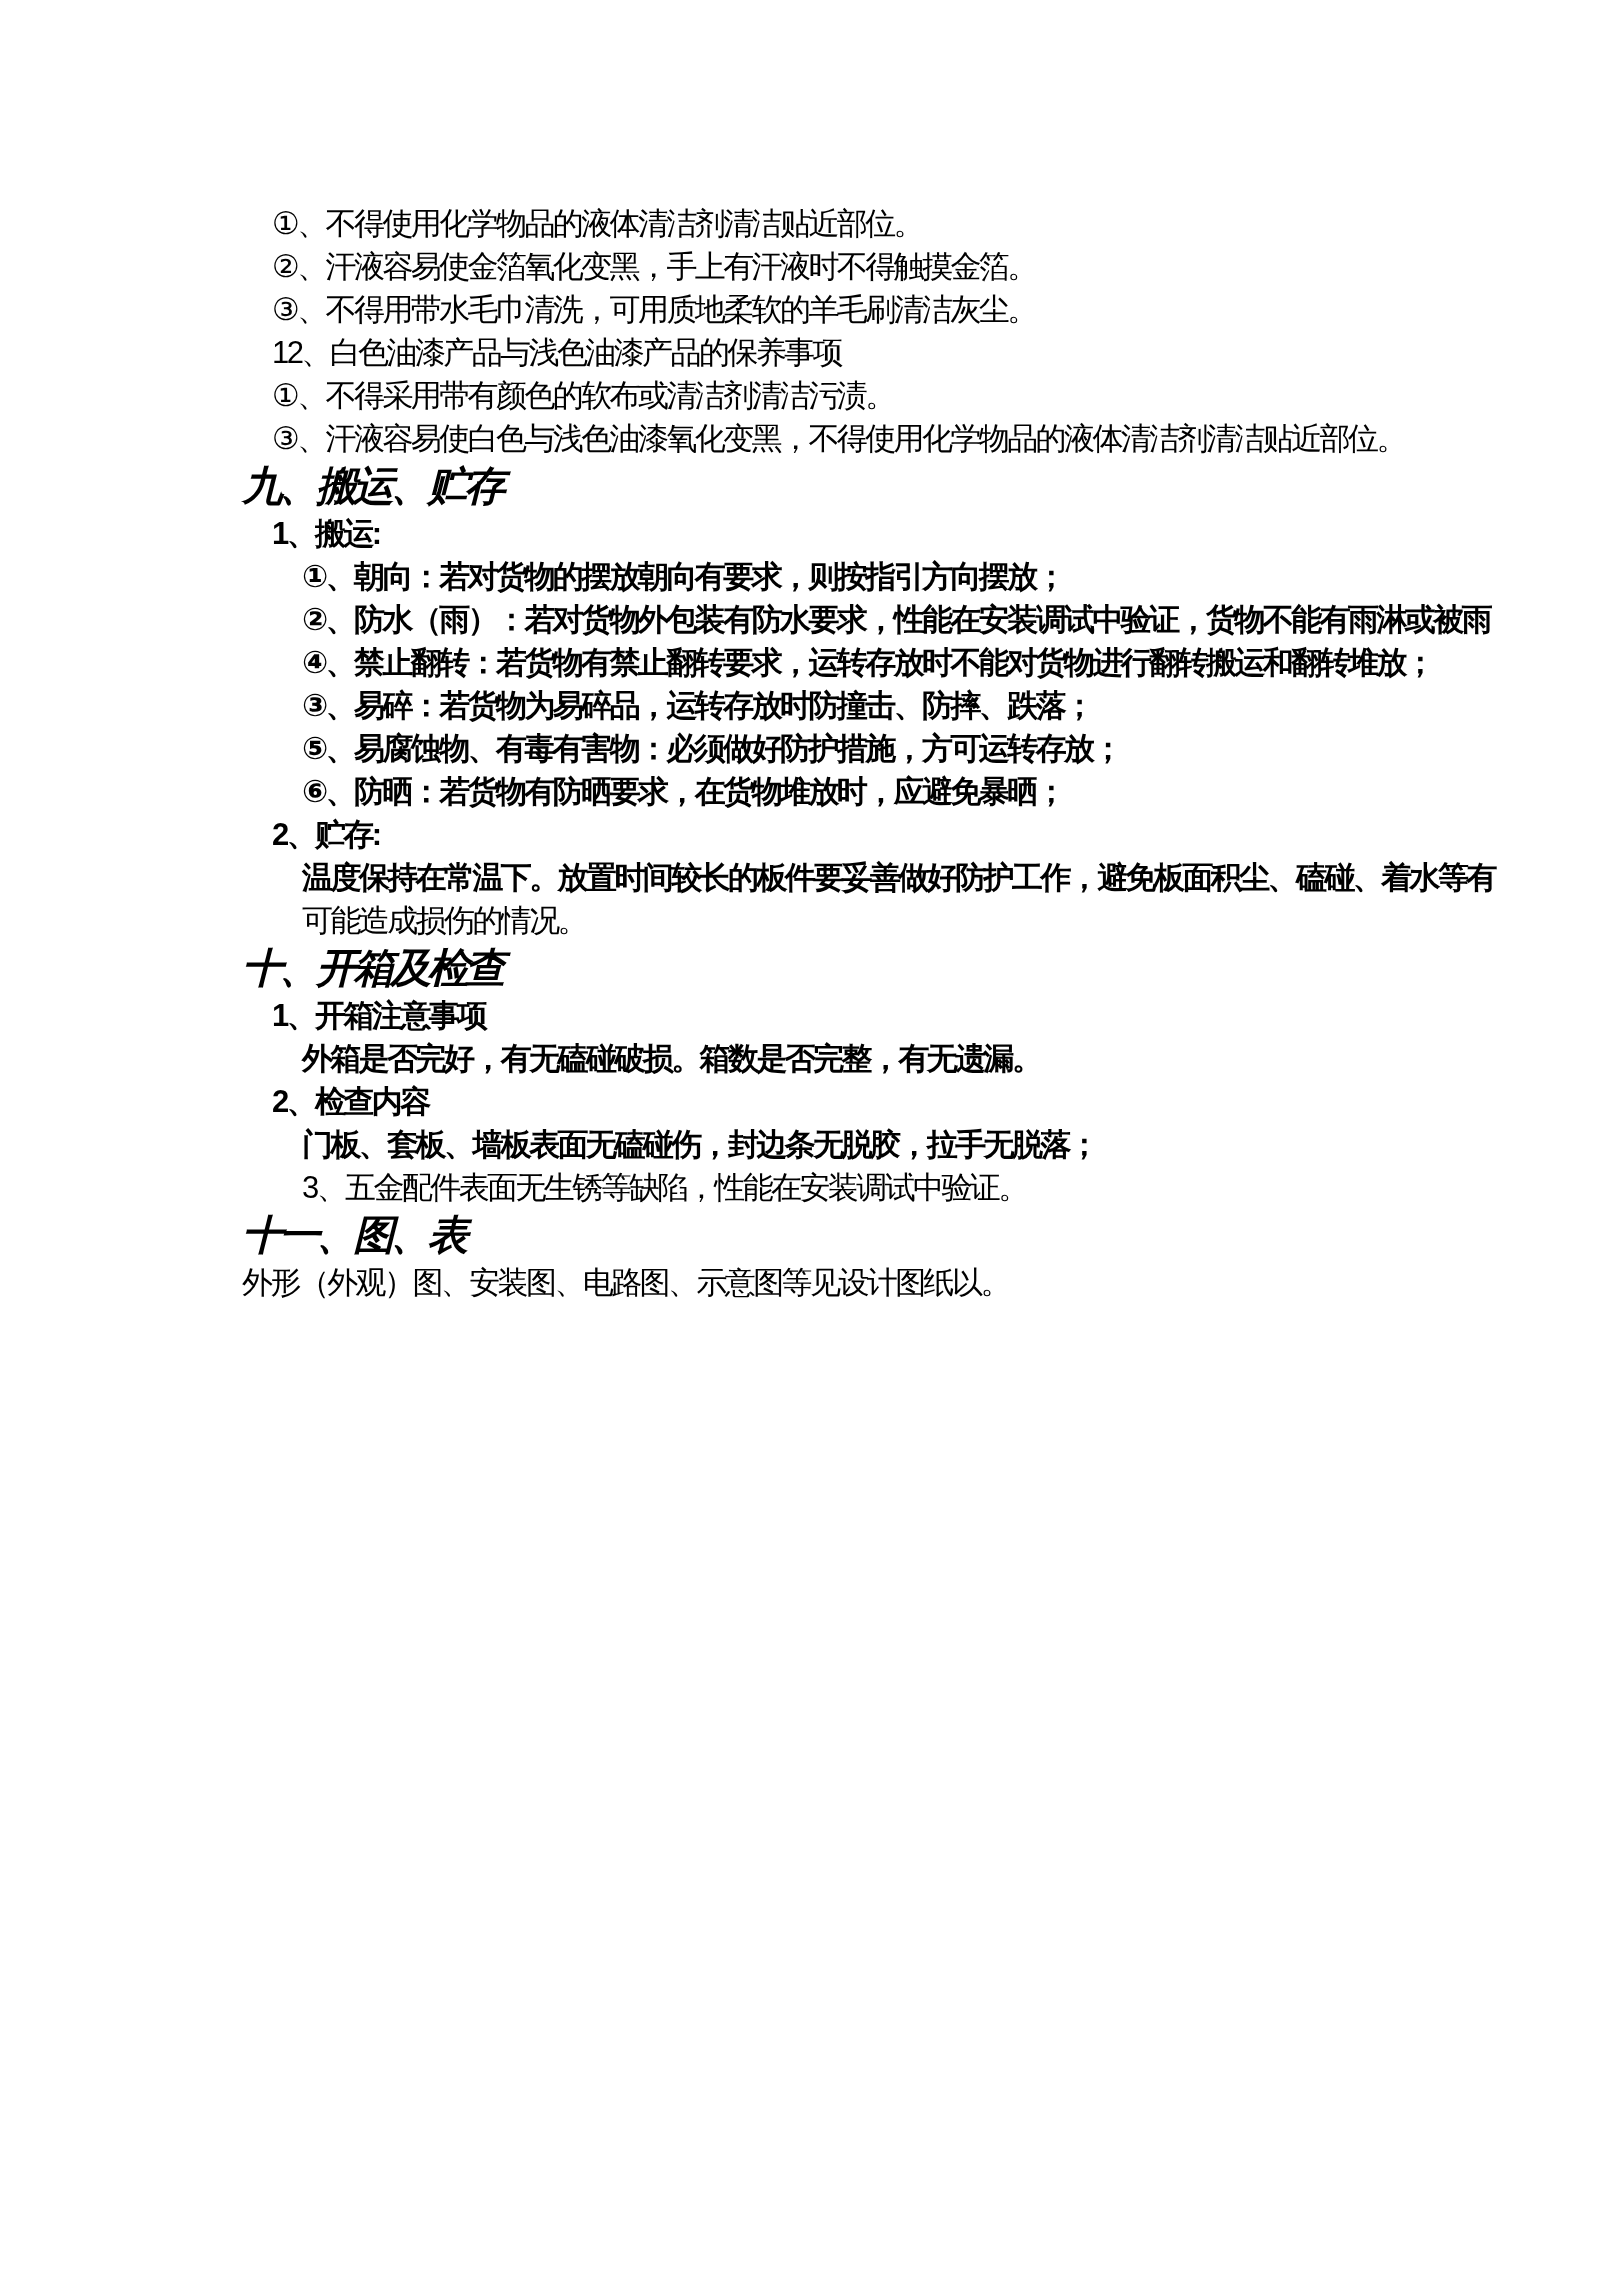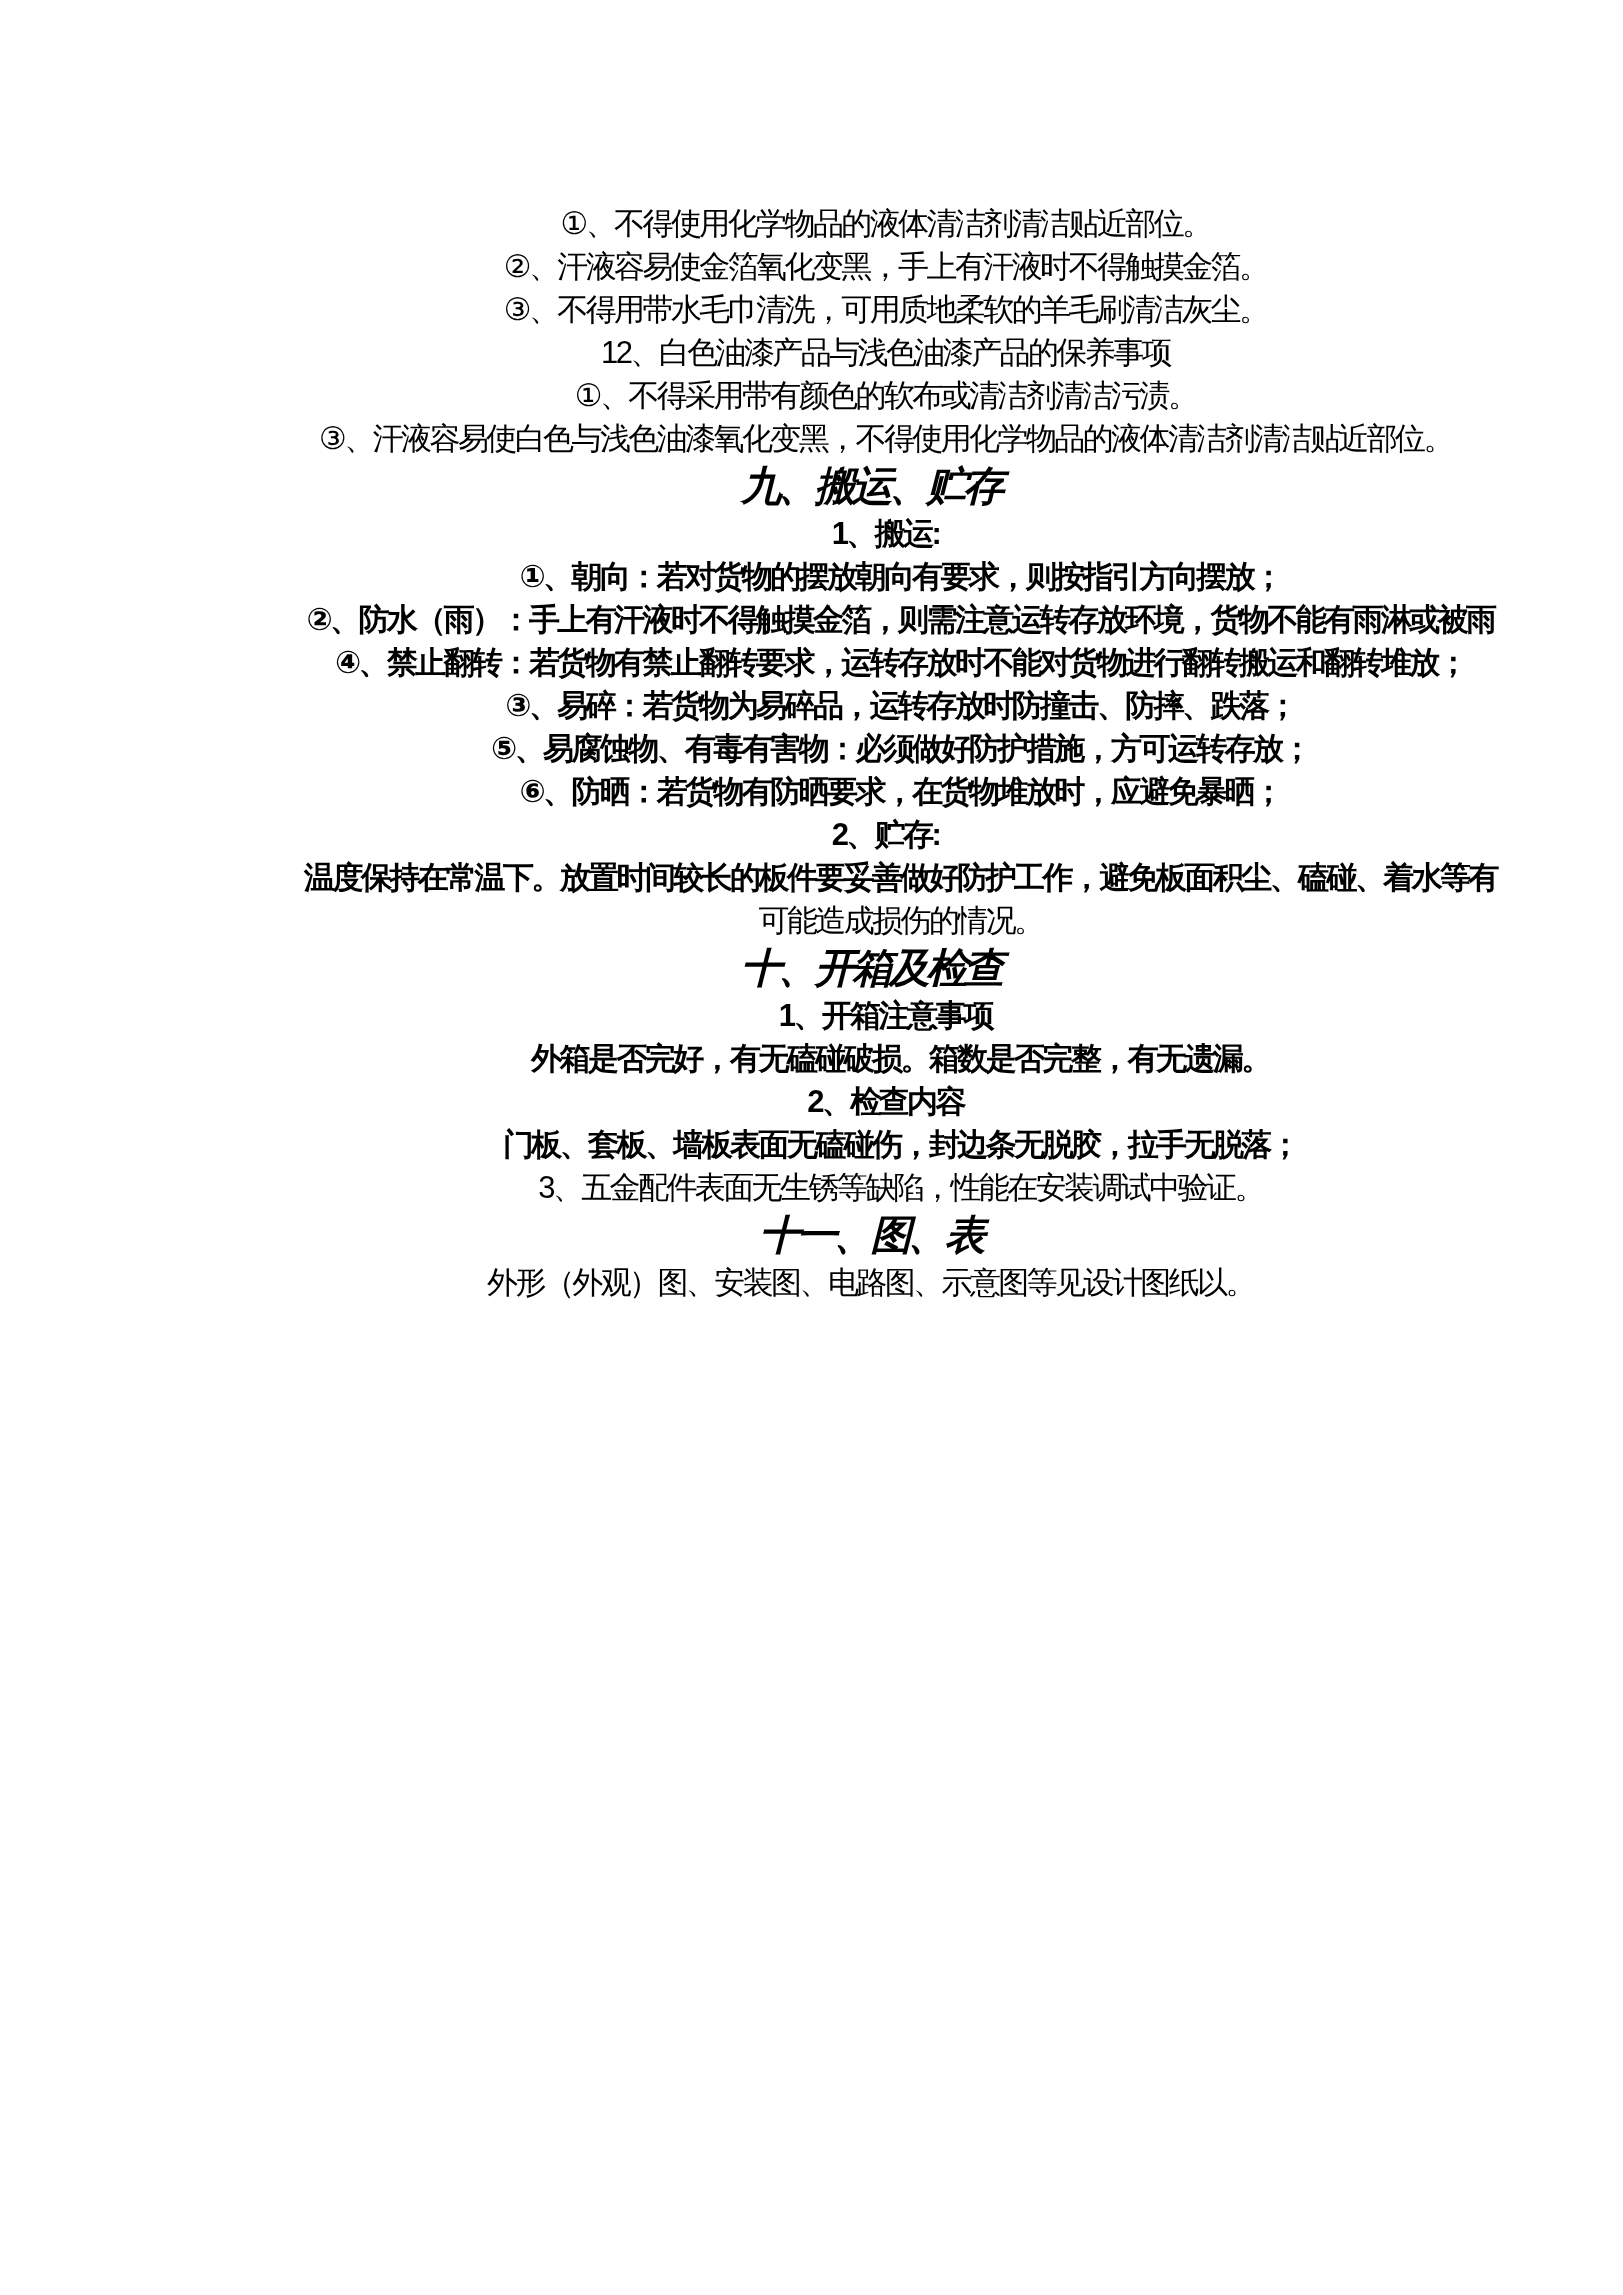--- a/index.html
+++ b/index.html
@@ -3,21 +3,20 @@
 <meta charset="utf-8">
 <style>
   html,body{margin:0;padding:0;background:#ffffff;}
   .page{
     position:relative;
     width:1623px;height:1936px;
     background:#ffffff;
     overflow:hidden;
     color:#000000;
     font-family:"Liberation Sans","DejaVu Sans",sans-serif;
-    text-align:center;
   }
   .content{padding:202px 124px 0 242px;}
   .content p,.content h2{margin:0;white-space:nowrap;}
   .body{
     font-size:31px;
     line-height:43px;
     letter-spacing:-2.6px;
     font-weight:normal;
   }
   .heading{
@@ -43,21 +42,21 @@
   <div class="content" id="doc-body">
       <p class="body ind-1 sp-wide">①、不得使用化学物品的液体清洁剂清洁贴近部位。</p>
       <p class="body ind-1 sp-wide">②、汗液容易使金箔氧化变黑，手上有汗液时不得触摸金箔。</p>
       <p class="body ind-1 sp-wide">③、不得用带水毛巾清洗，可用质地柔软的羊毛刷清洁灰尘。</p>
       <p class="body ind-1 sp-wide">12、白色油漆产品与浅色油漆产品的保养事项</p>
       <p class="body ind-1 sp-wide">①、不得采用带有颜色的软布或清洁剂清洁污渍。</p>
       <p class="body ind-1 sp-before-heading">③、汗液容易使白色与浅色油漆氧化变黑，不得使用化学物品的液体清洁剂清洁贴近部位。</p>
       <h2 class="heading ind-0 sp-none">九、搬运、贮存</h2>
       <p class="body ind-1 sp-narrow">1、搬运:</p>
       <p class="body ind-2 sp-narrow">①、朝向：若对货物的摆放朝向有要求，则按指引方向摆放；</p>
-      <p class="body ind-2 sp-narrow">②、防水（雨）：手上有汗液时不得触摸金箔，则需注意运转存放环境，货物不能有雨淋或被雨</p>
+      <p class="body ind-2 sp-narrow">②、防水（雨）：若对货物外包装有防水要求，性能在安装调试中验证，货物不能有雨淋或被雨</p>
       <p class="body ind-2 sp-narrow">④、禁止翻转：若货物有禁止翻转要求，运转存放时不能对货物进行翻转搬运和翻转堆放；</p>
       <p class="body ind-2 sp-narrow">③、易碎：若货物为易碎品，运转存放时防撞击、防摔、跌落；</p>
       <p class="body ind-2 sp-narrow">⑤、易腐蚀物、有毒有害物：必须做好防护措施，方可运转存放；</p>
       <p class="body ind-2 sp-narrow">⑥、防晒：若货物有防晒要求，在货物堆放时，应避免暴晒；</p>
       <p class="body ind-1 sp-narrow">2、贮存:</p>
       <p class="body ind-2 sp-narrow">温度保持在常温下。放置时间较长的板件要妥善做好防护工作，避免板面积尘、磕碰、着水等有</p>
       <p class="body ind-2 sp-before-heading">可能造成损伤的情况。</p>
       <h2 class="heading ind-0 sp-none">十、开箱及检查</h2>
       <p class="body ind-1 sp-narrow">1、开箱注意事项</p>
       <p class="body ind-2 sp-narrow">外箱是否完好，有无磕碰破损。箱数是否完整，有无遗漏。</p>

